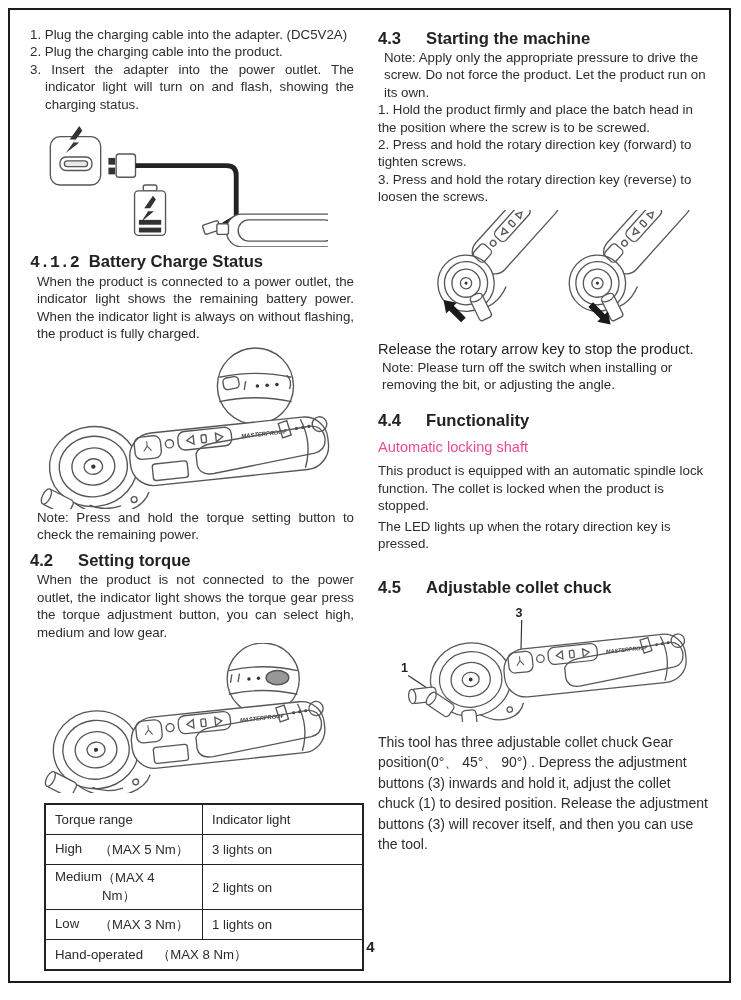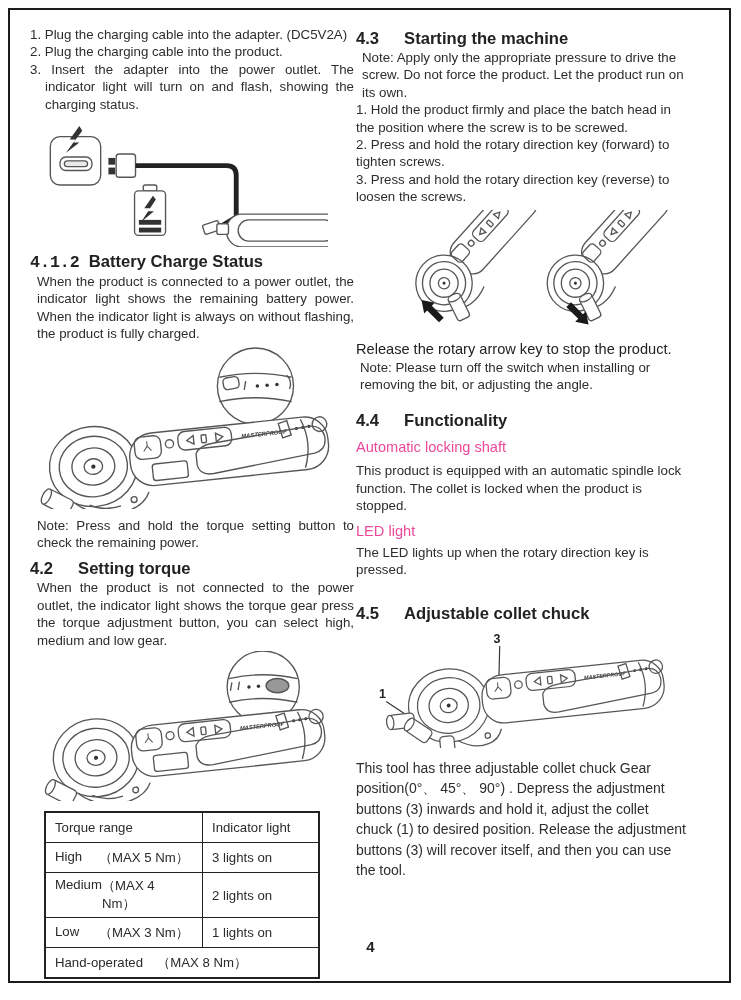--- a/index.html
+++ b/index.html
@@ -1,34 +1,34 @@
 <!DOCTYPE html>
 <html><head>
 <meta charset="utf-8">
 <style>
   html,body{margin:0;padding:0;background:#fff;}
   body{width:741px;height:1000px;position:relative;overflow:hidden;
        font-family:"Liberation Sans","DejaVu Sans",sans-serif;color:#2d2d2d;}
   .frame{position:absolute;left:8px;top:8px;width:719px;height:971px;border:2px solid #1c1c1c;}
-  .cols{display:flex;padding:26px 20px 0 30px;gap:2px;}
+  .cols{display:flex;padding:26px 20px 0 30px;gap:24px;}
   .col-l{width:324px;flex:none;}
   .col-r{width:333px;flex:none;}
   .body-t{font-size:13.3px;line-height:17.4px;}
   .just{text-align:justify;}
   .step{padding-left:15px;text-indent:-15px;}
   .h1{font-size:16.6px;line-height:21px;color:#222;margin:0;}
   .h1 .num{margin-right:9px;font-family:Liberation Mono, monospace;}
   .h1 .numw{margin-right:25px;}
   .sub{font-size:14.6px;line-height:19px;color:#ec4899;}
   .release{font-size:14.6px;line-height:19px;color:#222;}
   svg{display:block;}
   svg .ln{stroke:#565656;fill:none;stroke-width:1.4;}
   svg .lnf{stroke:#565656;fill:#fff;stroke-width:1.4;}
   svg .dk{fill:#333;stroke:none;}
-  table.tq{border-collapse:collapse;width:276px;margin:10px 0 0 14px;font-size:13.2px;color:#2b2b2b;}
+  table.tq{border-collapse:collapse;width:320px;margin:10px 0 0 14px;font-size:13.2px;color:#2b2b2b;}
   table.tq td{border:1.6px solid #222;padding:4px 9px;height:21px;vertical-align:middle;}
   table.tq{border:2px solid #222;}
   .cell-split{display:flex;justify-content:center;}
   .cell-split .mx{margin-left:auto;padding-right:4px;}
   .gap12{display:inline-block;width:14px;}
   .pageno{position:absolute;left:0;right:0;top:938px;text-align:center;
           font-size:15px;font-weight:bold;color:#222;}
 </style>
 </head>
 <body>
@@ -113,21 +113,21 @@
         <path d="M253,88 l9,-2 3,15 -9,2 z"></path>
         <circle cx="271" cy="95" r="1.6" class="dk"></circle>
         <circle cx="277.5" cy="94.6" r="1.6" class="dk"></circle>
         <circle cx="284" cy="94.2" r="1.6" class="dk"></circle>
         <circle cx="295" cy="93" r="7.5"></circle>
         <path d="M166,110 Q170,102 184,101 L284,94 Q297,94 299,106 Q300,120 287,122 L182,132 Q168,133 166,122 Z"></path>
         <rect x="120" y="116" width="36" height="17" rx="3"></rect>
       </g>
     </svg>
 
-    <div class="body-t just" style="margin-top:8px;padding-left:7px">Note: Press and hold the torque setting button to check the remaining power.</div>
+    <div class="body-t just" style="margin-top:0;padding-left:7px">Note: Press and hold the torque setting button to check the remaining power.</div>
 
     <h2 class="h1" style="margin-top:7px"><span class="numw">4.2</span><span>Setting torque</span></h2>
     <div class="body-t just" style="padding-left:7px">When the product is not connected to the power outlet, the indicator light shows the torque gear press the torque adjustment button, you can select high, medium and low gear.</div>
 
     <svg width="324" height="150" viewBox="0 0 322 158" style="margin-top:2px">
       <g class="ln">
         <circle cx="236" cy="38" r="38" class="lnf" stroke-width="1.6"></circle>
         <path d="M200,29 Q236,21 272,29"></path>
         <path d="M200,54 Q236,46 272,54"></path>
         <line x1="203" y1="33" x2="201.5" y2="42"></line>
@@ -262,21 +262,20 @@
         <polygon points="206,122 203.2,107.8 200,111 187.3,98.3 182.3,103.3 195,116 191.8,119.2" fill="#1a1a1a" stroke="none"></polygon>
       </g>
     </svg>
 
     <div class="release" style="margin-top:8px">Release the rotary arrow key to stop the product.</div>
     <div class="body-t" style="padding-left:4px">Note: Please turn off the switch when installing or removing the bit, or adjusting the angle.</div>
 
     <h2 class="h1" style="margin-top:17px"><span class="numw">4.4</span><span>Functionality</span></h2>
     <div class="sub" style="margin-top:7px">Automatic locking shaft</div>
     <div class="body-t" style="margin-top:5px">This product is equipped with an automatic spindle lock function. The collet is locked when the product is stopped.</div>
-    <div class="sub" style="margin-top:7px">LED light</div>
     <div class="body-t" style="margin-top:3px">The LED lights up when the rotary direction key is pressed.</div>
 
     <h2 class="h1" style="margin-top:24px"><span class="numw">4.5</span><span>Adjustable collet chuck</span></h2>
 
     <svg width="333" height="118" viewBox="0 0 333 132" style="margin-top:6px">
       <text x="134" y="14" font-size="14" font-weight="bold" fill="#222">3</text>
       <path d="M141,18 L140,60" stroke="#333" stroke-width="1.3" fill="none"></path>
       <text x="6" y="76" font-size="14" font-weight="bold" fill="#222">1</text>
       <path d="M14,80 L38,96" stroke="#333" stroke-width="1.3" fill="none"></path>
       <g transform="translate(24,-38) rotate(-6 160 118)" class="ln">

